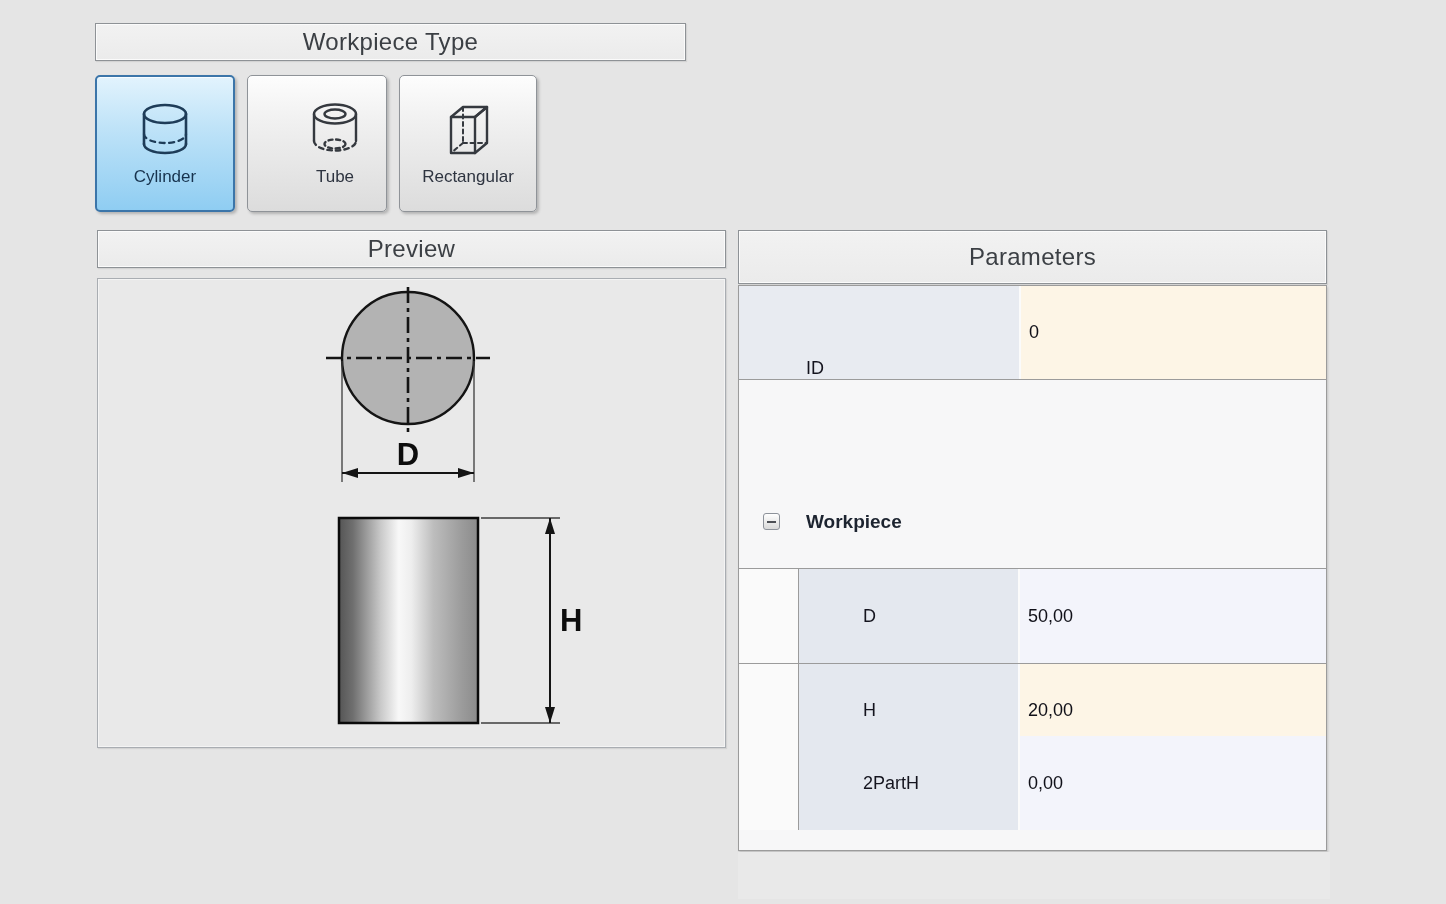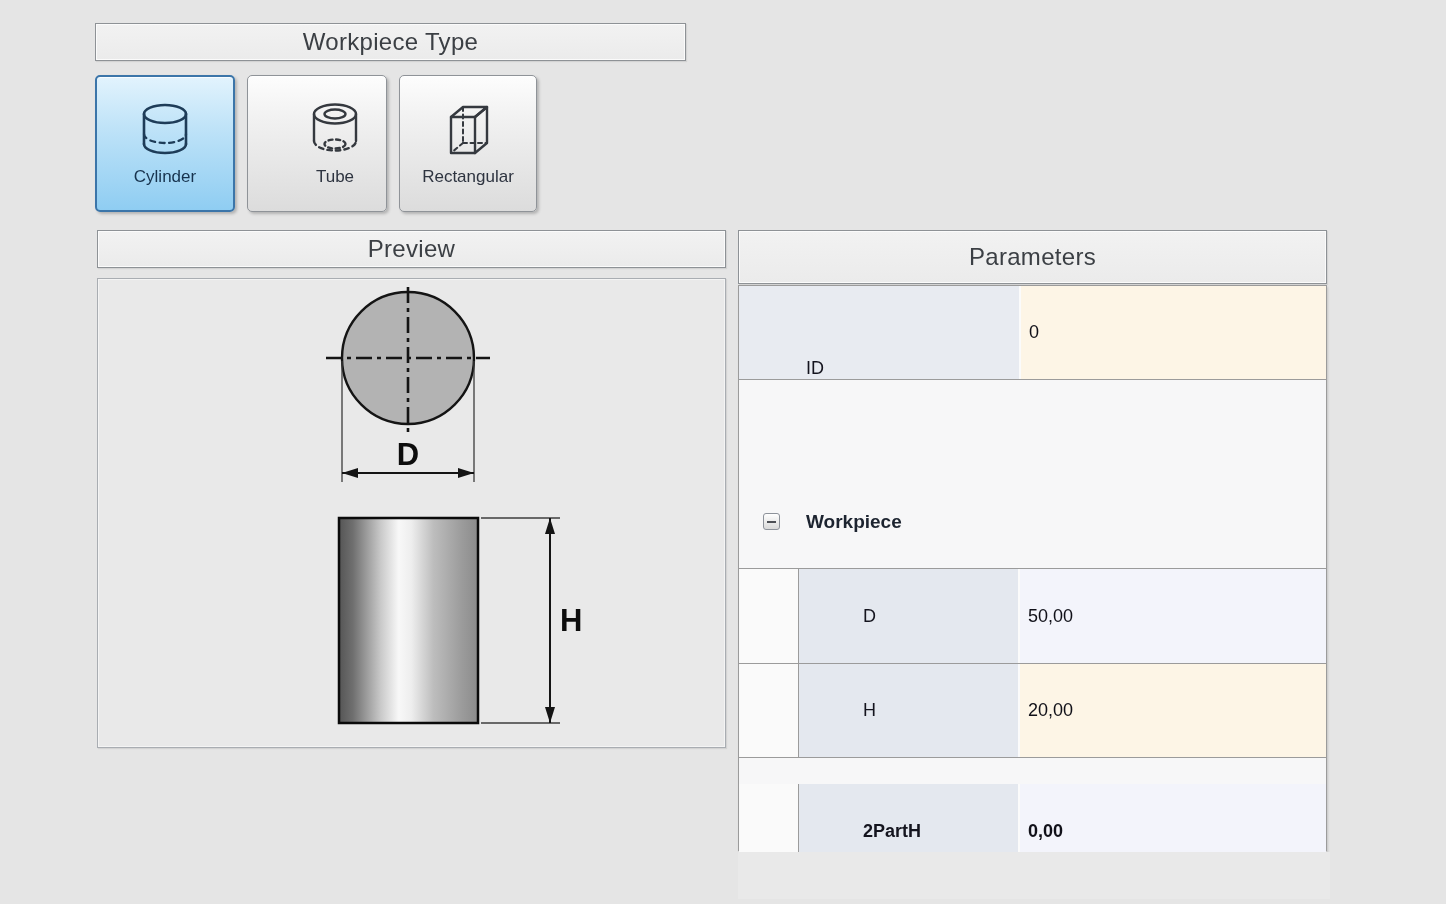--- a/index.html
+++ b/index.html
@@ -208,21 +208,21 @@
   <div class="prow" style="top:378px; height:94px;">
     <div class="pcell gutter"></div>
     <div class="pcell lab-sub">
       <span>H</span>
     </div>
     <div class="pcell val hilite">
       <span>20,00</span>
     </div>
   </div>
 
-  <div class="prow" style="top:498px; height:94px;font-weight:bold;">
+  <div class="prow" style="top:450px; height:94px;">
     <div class="pcell gutter"></div>
     <div class="pcell lab-sub">
       <span>2PartH</span>
     </div>
     <div class="pcell val plain">
       <span>0,00</span>
     </div>
   </div>
 </div>
 

